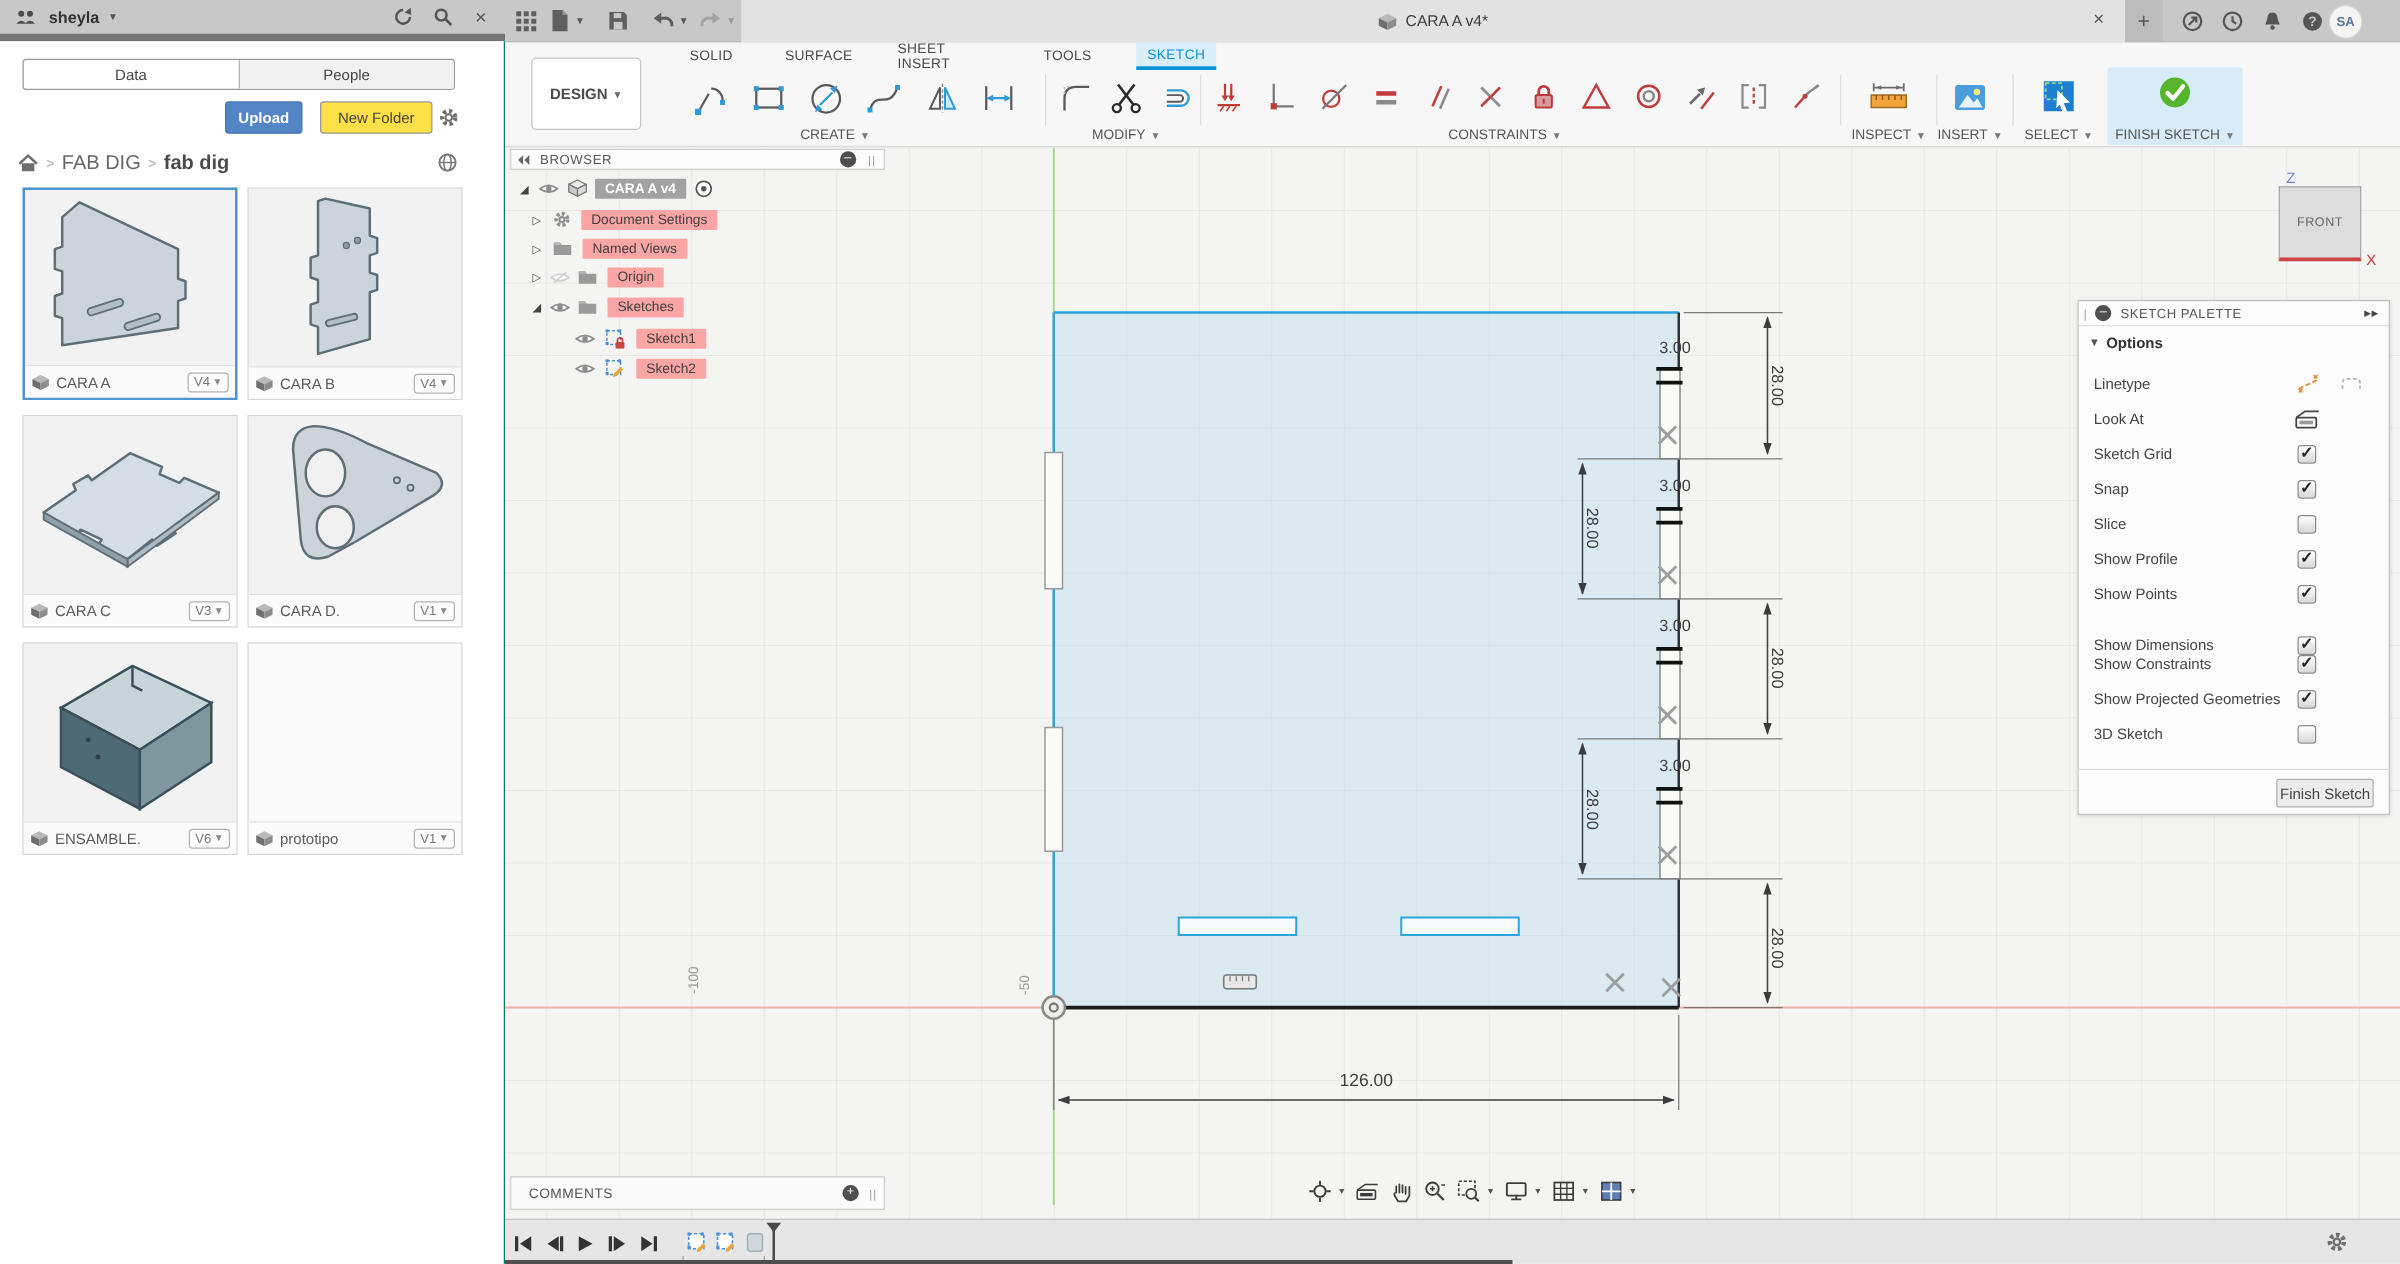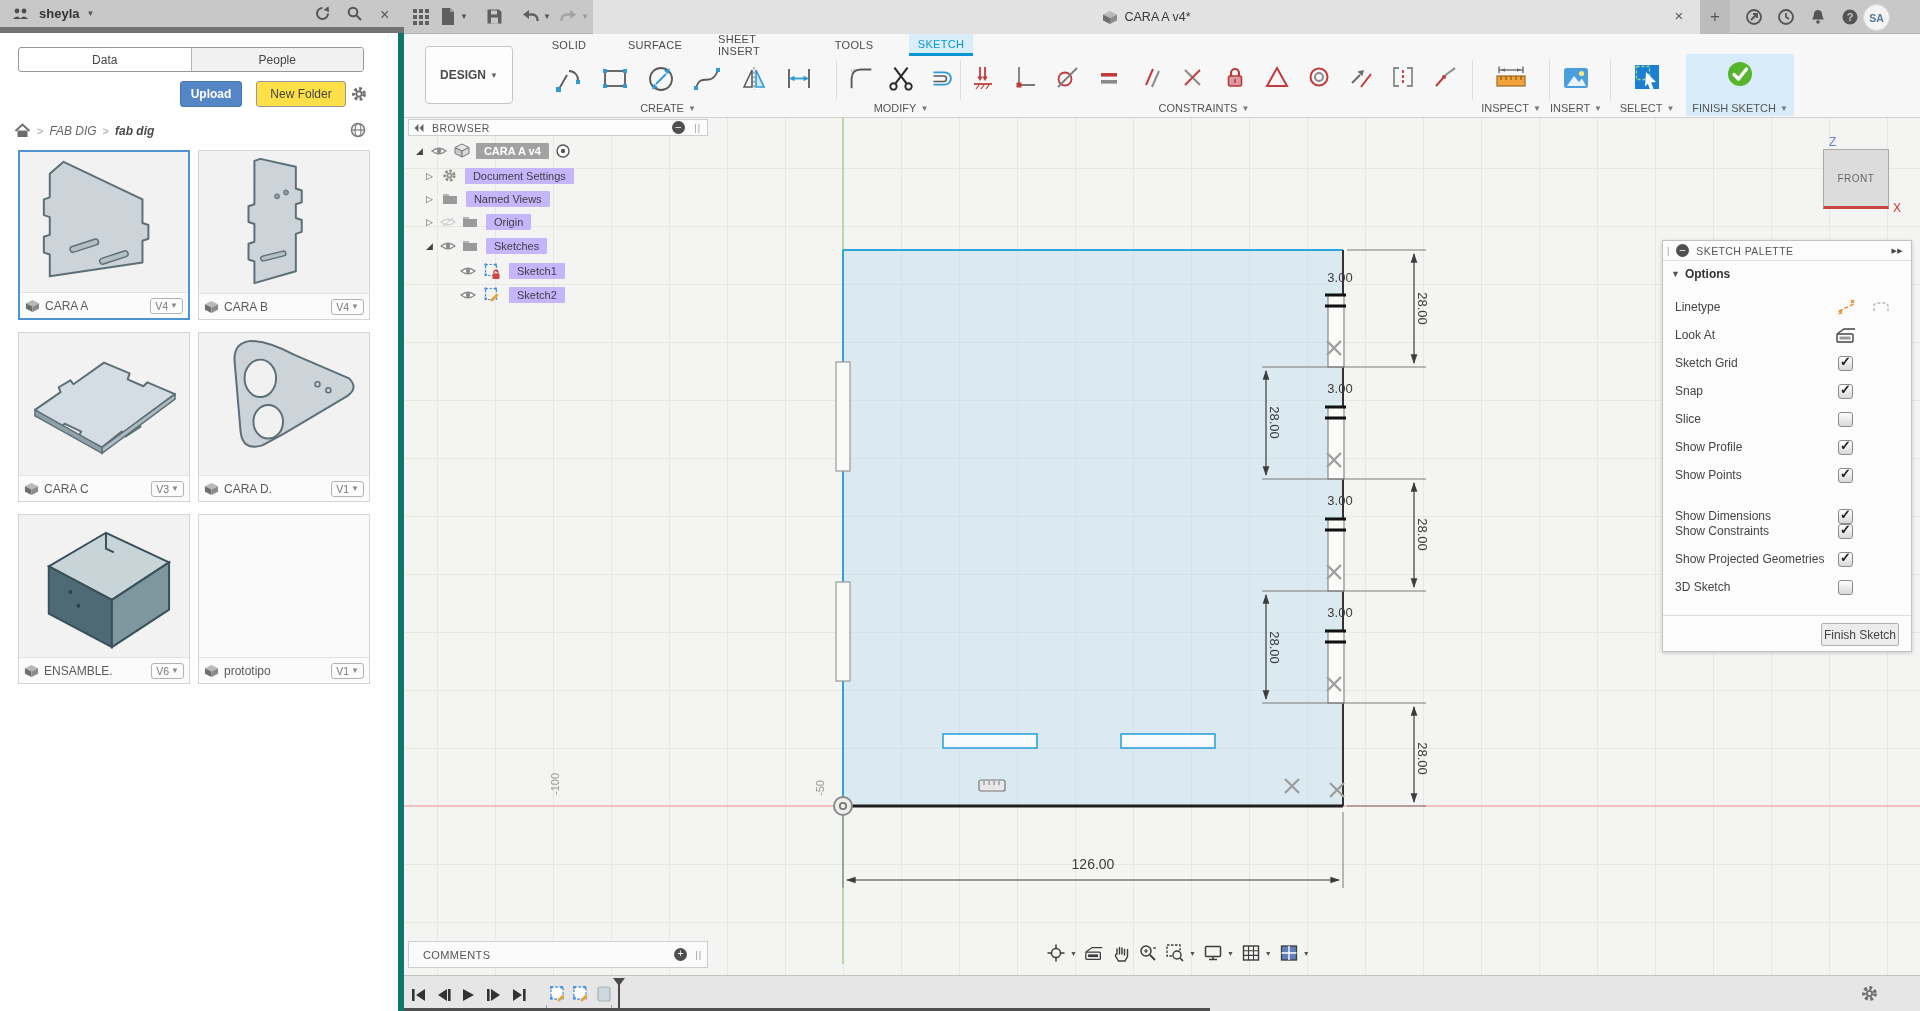--- a/index.html
+++ b/index.html
@@ -5,28 +5,28 @@
   * { margin:0; padding:0; box-sizing:border-box; }
   html,body { width:1920px; height:1011px; overflow:hidden; background:#f0f0f0;
     font-family:"Liberation Sans", sans-serif; color:#3f3f3f; }
   .abs { position:absolute; }
   .flex { display:flex; align-items:center; }
   .ico { display:inline-flex; align-items:center; justify-content:center; }
   svg { display:block; }
 
   
   #dp-header { left:0; top:0; width:404px; height:33px; background:#c8c8c8; border-bottom:6px solid #737373; }
-  #dp-body { left:0; top:33px; width:404px; height:978px; background:#fff; border-right:6px solid #0f766e; }
+  #dp-body { left:0; top:33px; width:404px; height:978px; background:#fff; border-right:1px solid #0f766e; }
   .dp-user { font-size:13px; font-weight:bold; color:#333; }
   .seg { position:absolute; left:18px; top:14px; width:346px; height:25px; border:1px solid #979797; border-radius:3px; display:flex; overflow:hidden; background:#fff; }
   .seg > div { flex:1; display:flex; align-items:center; justify-content:center; font-size:12px; color:#444; cursor:default; }
   .seg .people { background:#f1f1f1; border-left:1px solid #b5b5b5; }
   .btn-upload { position:absolute; left:180px; top:48px; width:62px; height:26px; background:var(--upload-blue,#5486c5); color:#ffffff; font-size:12px; font-weight:bold; border:1px solid #4674b0; border-radius:3px; display:flex; align-items:center; justify-content:center; }
   .btn-newfolder { position:absolute; left:256px; top:48px; width:90px; height:26px; background:#fde047; color:#444; font-size:12px; border:1px solid #979797; border-radius:3px; display:flex; align-items:center; justify-content:center; }
-  .crumb { font-size:12px; color:#666;font-style:italic; }
+  .crumb { font-size:16px; color:#666; }
   .crumb b { color:#4a4a4a; }
   .crumb-sep { color:#b9b9b9; font-weight:bold; font-size:11px; padding:0 6px; }
   .card { position:absolute; width:172px; height:170px; background:#f1f1f1; border:1px solid #d5d5d5; }
   .card.selected { border:2px solid #4f93d2; }
   .card .thumb { position:absolute; left:0; top:0; right:0; height:144px; background:#f2f2f2; }
   .card .strip { position:absolute; left:0; bottom:0; right:0; height:26px; background:#fbfbfb; border-top:1px solid #e2e2e2; display:flex; align-items:center; padding:0 5px; }
   .card .cname { font-size:12px; color:#5a5a5a; margin-left:5px; flex:1; white-space:nowrap; overflow:hidden; }
   .vbadge { border:1px solid #b3b3b3; border-radius:3px; background:#fcfcfc; font-size:10.5px; color:#777; padding:1px 4px; display:inline-flex; align-items:center; gap:2px; }
   .vbadge .car { font-size:8px; color:#8a8a8a; }
 
@@ -58,21 +58,21 @@
   .gridlabel { position:absolute; font-size:11px; color:#999; transform:rotate(-90deg); }
 
   
   #viewcube { position:absolute; left:1419px; top:17px; width:90px; height:80px; }
   #vc-face { position:absolute; left:0; top:14px; width:66px; height:60px; background:#dcdcdc; border:1px solid #a9a9a9; border-bottom:3px solid #cc4444; display:flex; align-items:center; justify-content:center; font-size:10px; color:#666; letter-spacing:.5px; }
 
   
   #browser { left:408px; top:119px; width:300px; height:200px; }
   #browser-header { position:absolute; left:0; top:0; width:300px; height:17px; background:#fcfcfc; border:1px solid #cdcdcd; display:flex; align-items:center; font-size:10.5px; color:#555; letter-spacing:.5px; }
   .brow { position:absolute; height:19px; display:flex; align-items:center; font-size:11px; color:#3f3f3f; }
-  .bpill { background:#c4b5fd; padding:2px 8px; border-radius:1px; }
+  .bpill { background:#fca5a5; padding:2px 8px; border-radius:1px; }
   .bpill.root { background:#a2a2a2; color:#fff; font-weight:bold; }
   .tri-c { color:#555; font-size:9px; }
   .tri-e { color:#444; font-size:9px; }
 
   
   #palette { left:1662px; top:240px; width:250px; height:412px; background:#fcfcfc; border:1px solid #c2c2c2; box-shadow:0 1px 4px rgba(0,0,0,.18); }
   #palette-header { position:absolute; left:0; top:0; right:0; height:20px; border-bottom:1px solid #e0e0e0; display:flex; align-items:center; font-size:10.5px; color:#555; letter-spacing:.4px; }
   .pal-section { position:absolute; left:8px; top:26px; font-size:12px; font-weight:bold; color:#333; display:flex; gap:5px; align-items:center; }
   .prow { position:absolute; left:0; width:250px; height:28px; display:flex; align-items:center; }
   .prow .plabel { font-size:12px; color:#444; margin-left:12px; flex:1; }

